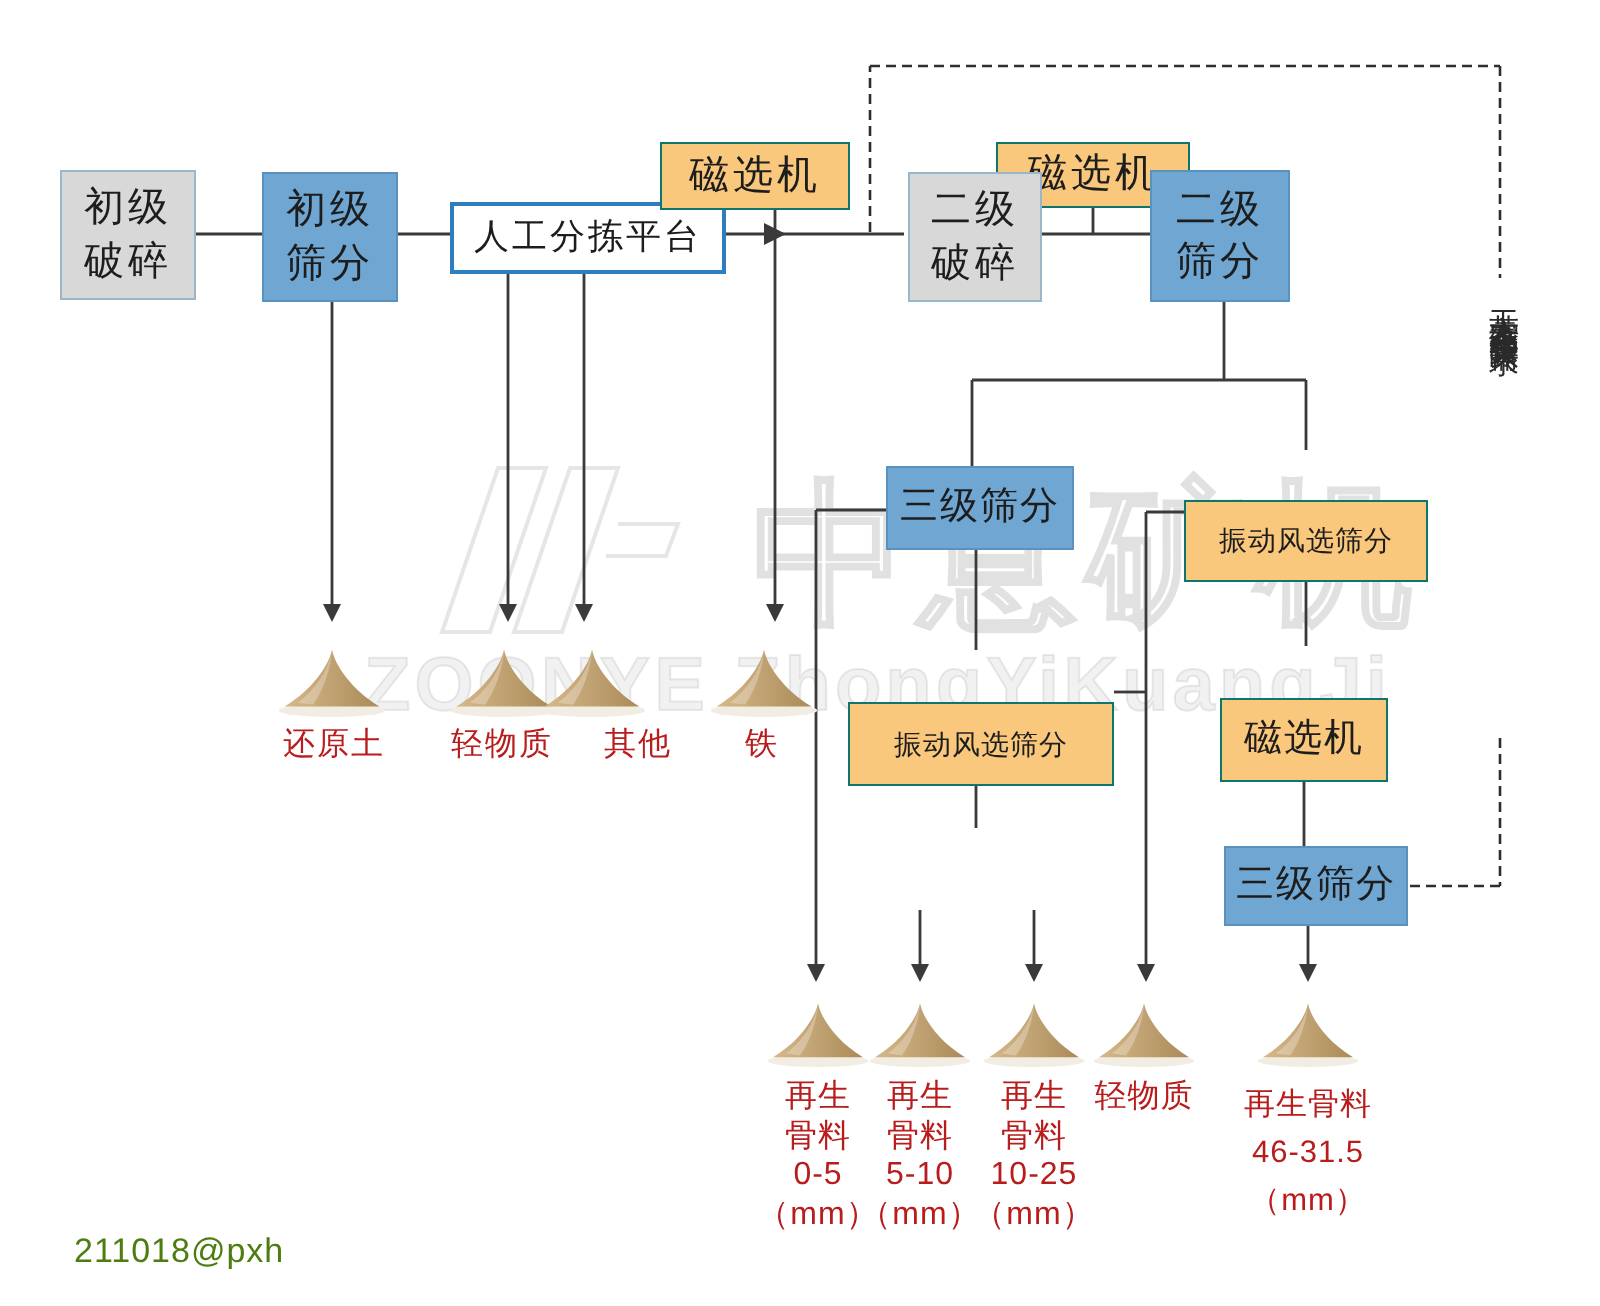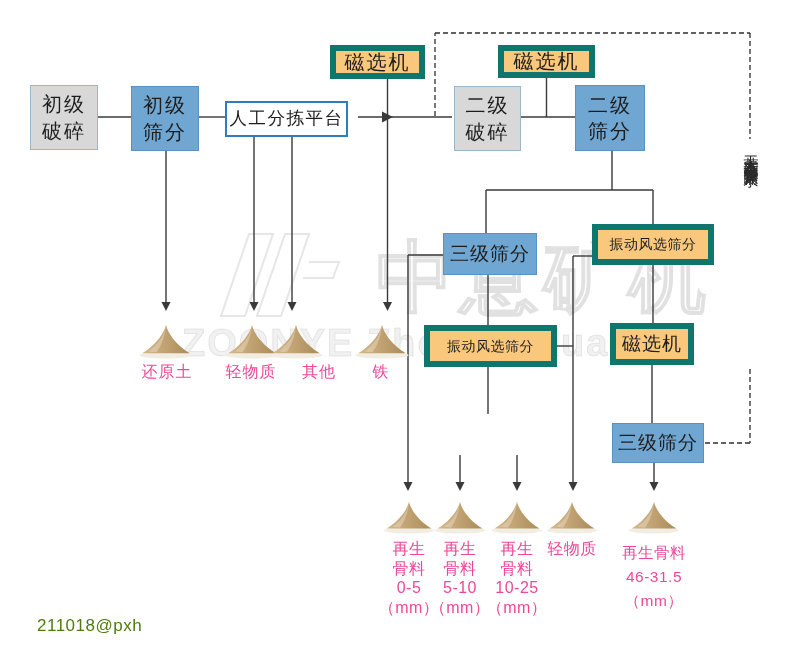--- a/index.html
+++ b/index.html
@@ -20,29 +20,29 @@
   
   .wires{position:absolute;left:0;top:0;z-index:2;}
   
   .node{
     position:absolute;z-index:3;box-sizing:border-box;
     display:flex;align-items:center;justify-content:center;
     text-align:center;white-space:pre-line;color:#1d1d1d;line-height:1.32;
   }
   .gray  {background:#d8d8d8;border:1px solid #9bb5c9;}
   .blue  {background:#6fa6d2;border:1px solid #5a91bf;}
-  .orange{background:#f9c87d;border:6px solid #0f766e;}
+  .orange{background:#f9c87d;border:1px solid #0f766e;margin-top:26px;}
   .whitebx{background:#ffffff;border:2px solid #2f7dc1;}
   .fs20{font-size:20px;letter-spacing:2px;}
   .fs19{font-size:19px;letter-spacing:1px;}
   .fs18{font-size:14px;letter-spacing:0.5px;}
   .fs17{font-size:17.5px;letter-spacing:1.5px;}
   
   .out-label{
-    position:absolute;z-index:3;text-align:center;color:#ec4899;
+    position:absolute;z-index:3;text-align:center;color:#b91c1c;
     white-space:pre-line;
   }
   .row1{top:362px;font-size:16px;letter-spacing:1px;}
   .row2{top:539px;font-size:16px;line-height:19.5px;letter-spacing:0.5px;}
   .row2-wide{top:541px;font-size:15.5px;line-height:24px;letter-spacing:0.5px;}
   
   .side-note{
     position:absolute;z-index:4;left:740px;top:139px;height:222px;
     writing-mode:vertical-rl;text-orientation:upright;
     font-size:15px;letter-spacing:1.5px;color:#2a2a2a;
@@ -139,21 +139,21 @@
       <use href="#pile" x="487" y="498" width="60" height="36"></use>
       <use href="#pile" x="542" y="498" width="60" height="36"></use>
       <use href="#pile" x="624" y="498" width="60" height="36"></use>
     </g>
   </svg>
 
   <div class="node gray fs20" style="left:30px;top:85px;width:68px;height:65px;">初级
 破碎</div>
   <div class="node blue fs20" style="left:131px;top:86px;width:68px;height:65px;">初级
 筛分</div>
-  <div class="node whitebx fs17" style="left:225px;top:101px;width:123px;height:36px;">人工分拣平台</div>
+  <div class="node whitebx fs17" style="left:225px;top:101px;width:138px;height:36px;">人工分拣平台</div>
   <div class="node orange fs20" style="left:330px;top:45px;width:95px;height:34px;">磁选机</div>
   <div class="node orange fs20" style="left:498px;top:45px;width:97px;height:33px;">磁选机</div>
   <div class="node gray fs20" style="left:454px;top:86px;width:67px;height:65px;">二级
 破碎</div>
   <div class="node blue fs20" style="left:575px;top:85px;width:70px;height:66px;">二级
 筛分</div>
   <div class="node blue fs19" style="left:443px;top:233px;width:94px;height:42px;">三级筛分</div>
   <div class="node orange fs18" style="left:592px;top:224px;width:122px;height:41px;">振动风选筛分</div>
   <div class="node orange fs18" style="left:424px;top:325px;width:133px;height:42px;">振动风选筛分</div>
   <div class="node orange fs19" style="left:610px;top:323px;width:84px;height:42px;">磁选机</div>

